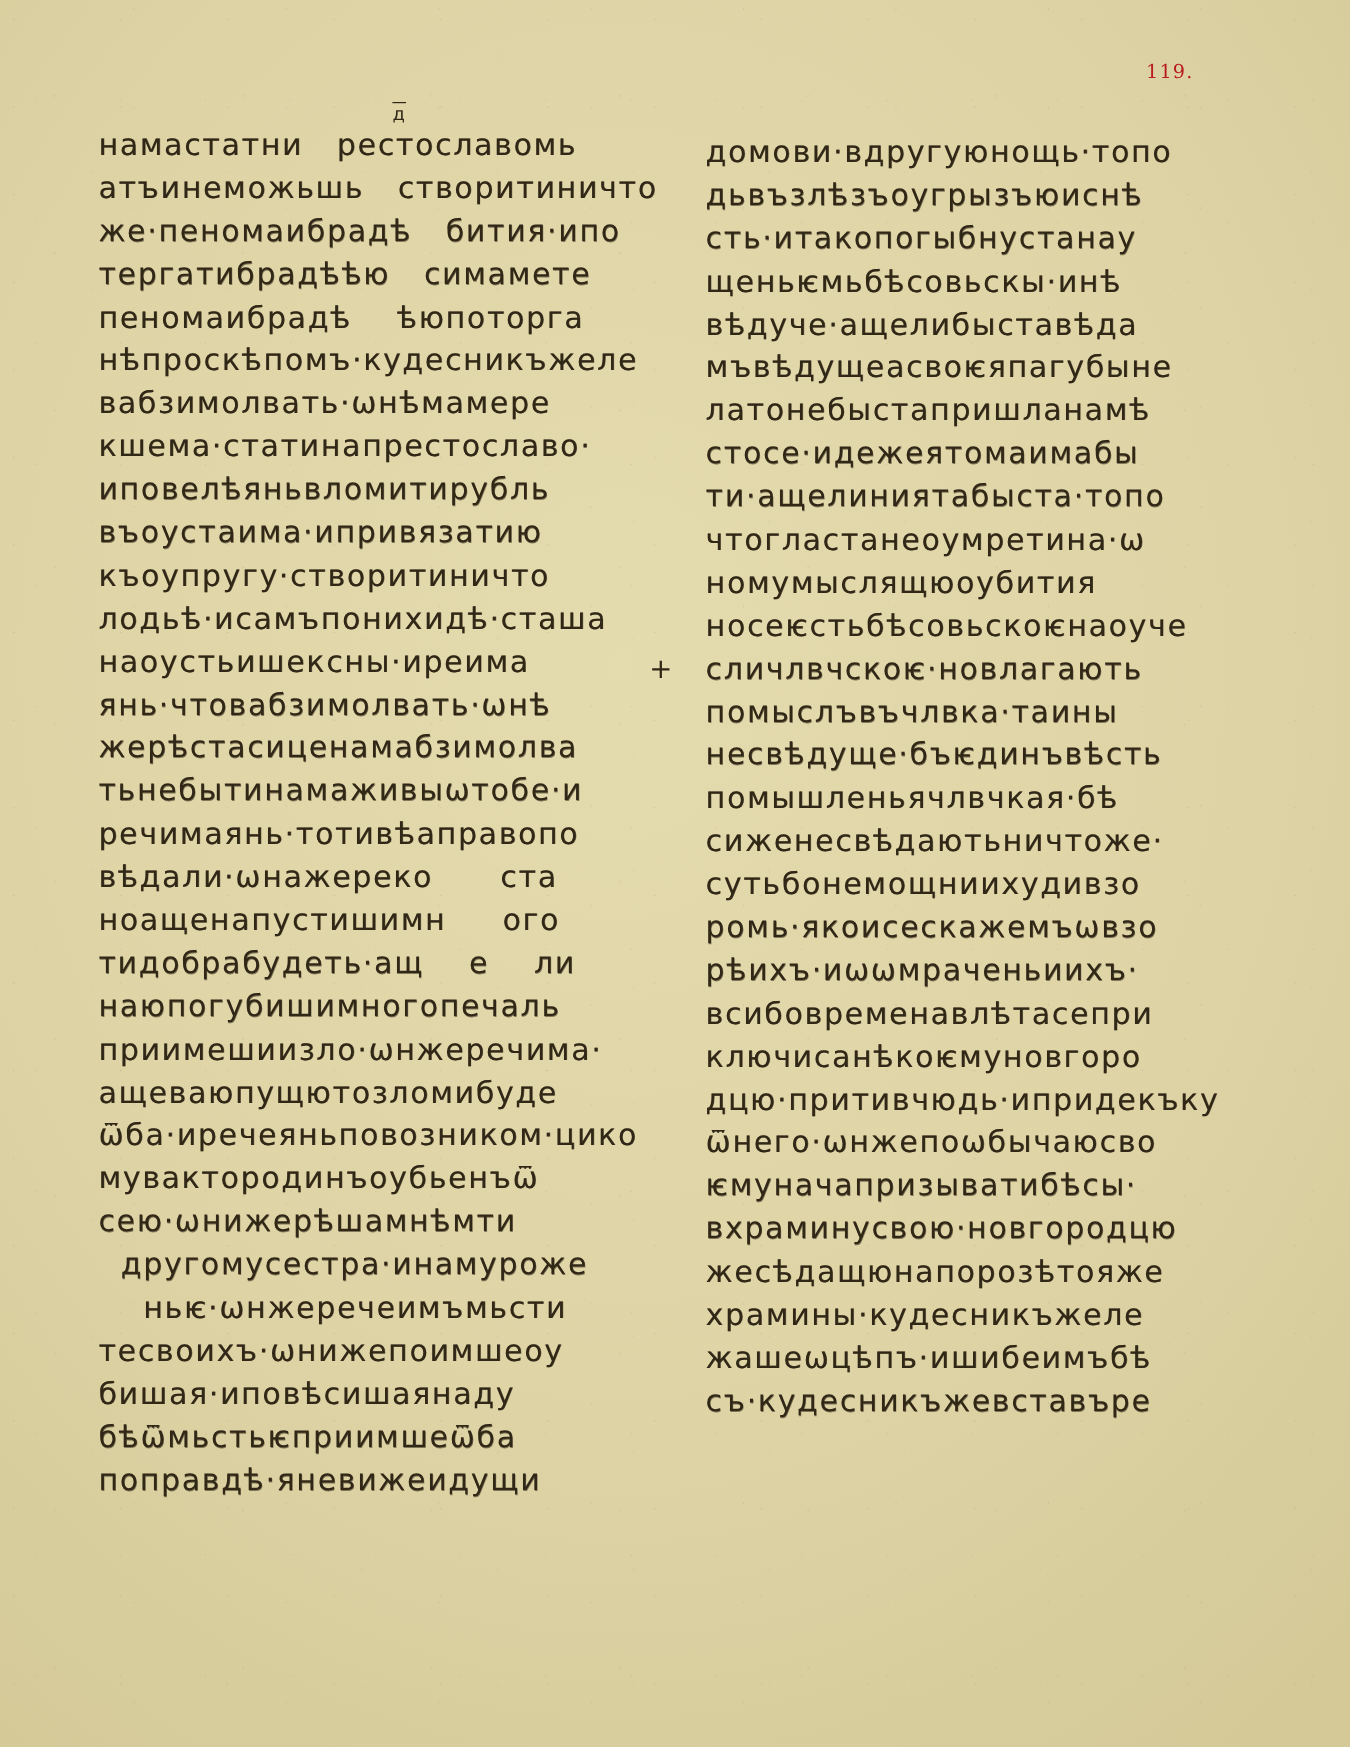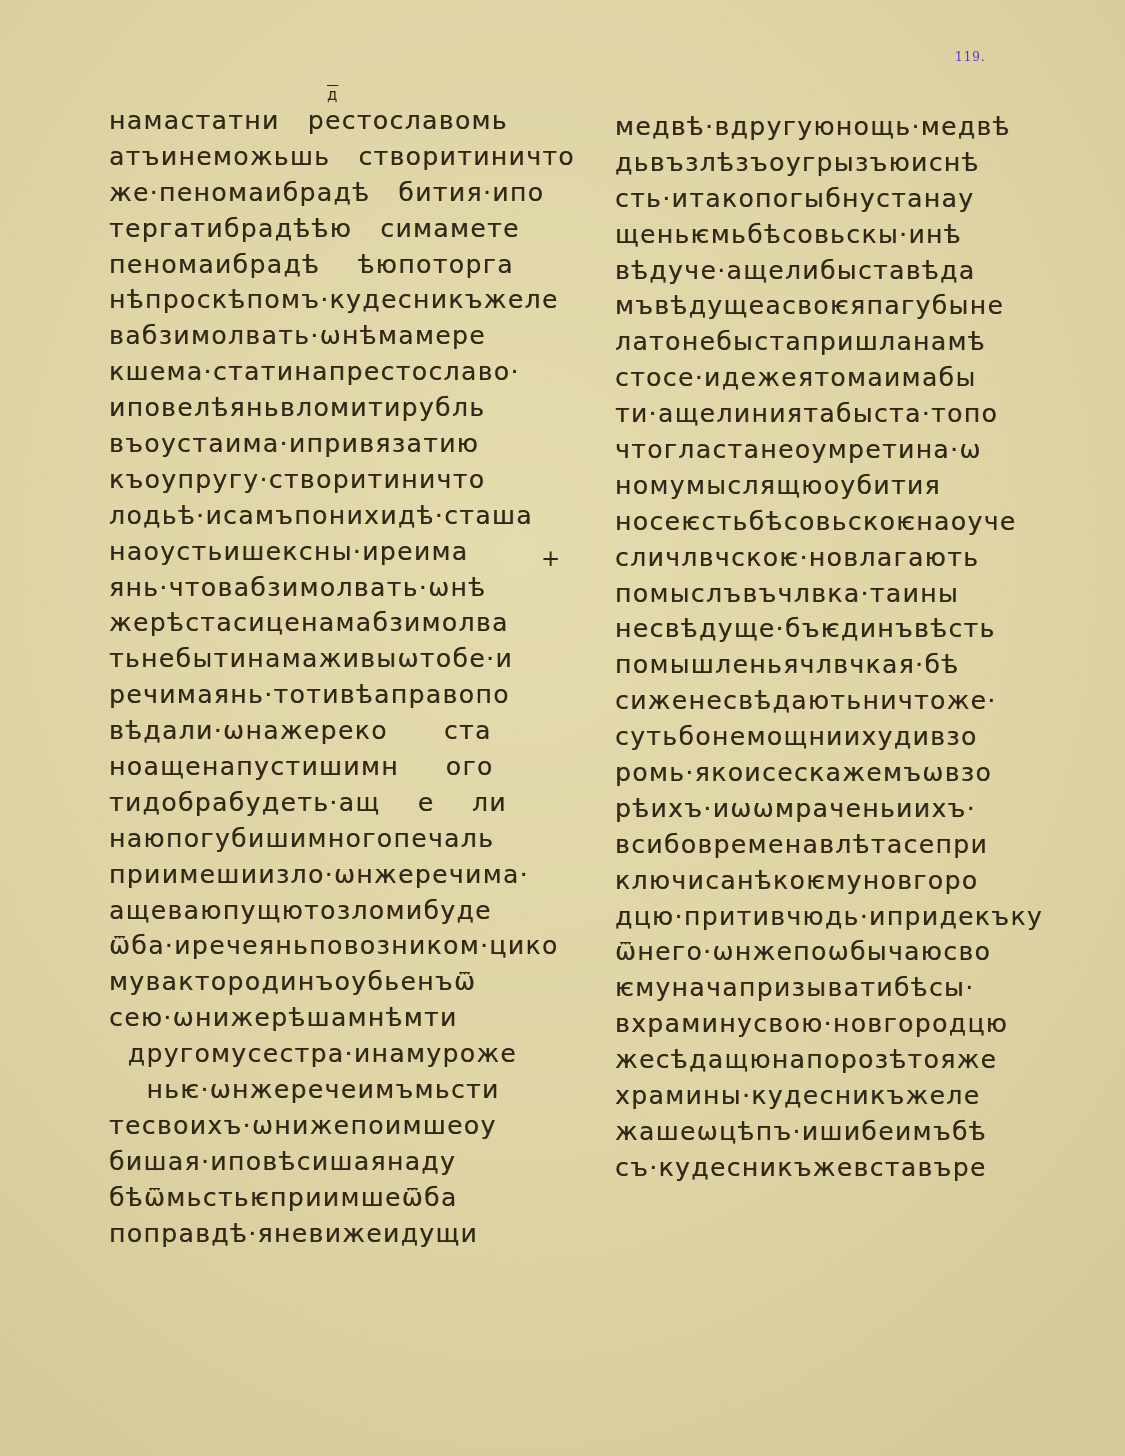--- a/index.html
+++ b/index.html
@@ -20,28 +20,27 @@
       radial-gradient(circle 1px at 88% 9%, rgba(110,94,55,.14) 0 35%, transparent 70%),
       radial-gradient(circle 2px at 29% 61%, rgba(140,120,75,.10) 0 30%, transparent 65%),
       radial-gradient(ellipse 900px 1100px at 46% 38%, #e4dbae 0%, #ded4a6 55%, #d4c997 100%);
     background-size: 89px 73px, 113px 97px, 71px 101px, 127px 83px, 157px 131px, 100% 100%;
   }
   .page-number {
     position: absolute;
     top: 50px;
     left: 955px;
     font-family: "DejaVu Serif", serif;
-    font-size: 12px;
+    font-size: 16px;
     letter-spacing: 1px;
-    color: #6d28d9;
+    color: #b91c1c;
   }
   .col {
     position: absolute;
     width: 500px;
-    margin-left: 27px;
   }
   .col-left  { left: 82px;  top: 103px; }
   .col-right { left: 588px; top: 109px; }
   .line {
     height: 35.9px;
     line-height: 35.9px;
     font-size: 25px;
     letter-spacing: 1.4px;
     white-space: pre;
     color: #302717;
@@ -102,21 +101,21 @@
       <div class="line">сею·ѡнижерѣшамнѣмти</div>
       <div class="line">  другомусестра·инамуроже</div>
       <div class="line">    ньѥ·ѡнжеречеимъмьсти</div>
       <div class="line">тесвоихъ·ѡнижепоимшеоу</div>
       <div class="line">бишая·иповѣсишаянаду</div>
       <div class="line">бѣѿмьстьѥприимшеѿба</div>
       <div class="line">поправдѣ·яневижеидущи</div>
     </div>
 
   <div class="col col-right" id="col-right">
-      <div class="line">медвѣ·вдругуюнощь·медвѣ</div>
+      <div class="line">домови·вдругуюнощь·топо</div>
       <div class="line">дьвъзлѣзъоугрызъюиснѣ</div>
       <div class="line">сть·итакопогыбнустанау</div>
       <div class="line">щеньѥмьбѣсовьскы·инѣ</div>
       <div class="line">вѣдуче·ащелибыставѣда</div>
       <div class="line">мъвѣдущеасвоѥяпагубыне</div>
       <div class="line">латонебыстапришланамѣ</div>
       <div class="line">стосе·идежеятомаимабы</div>
       <div class="line">ти·ащелиниятабыста·топо</div>
       <div class="line">чтогластанеоумретина·ѡ</div>
       <div class="line">номумыслящюоубития</div>

